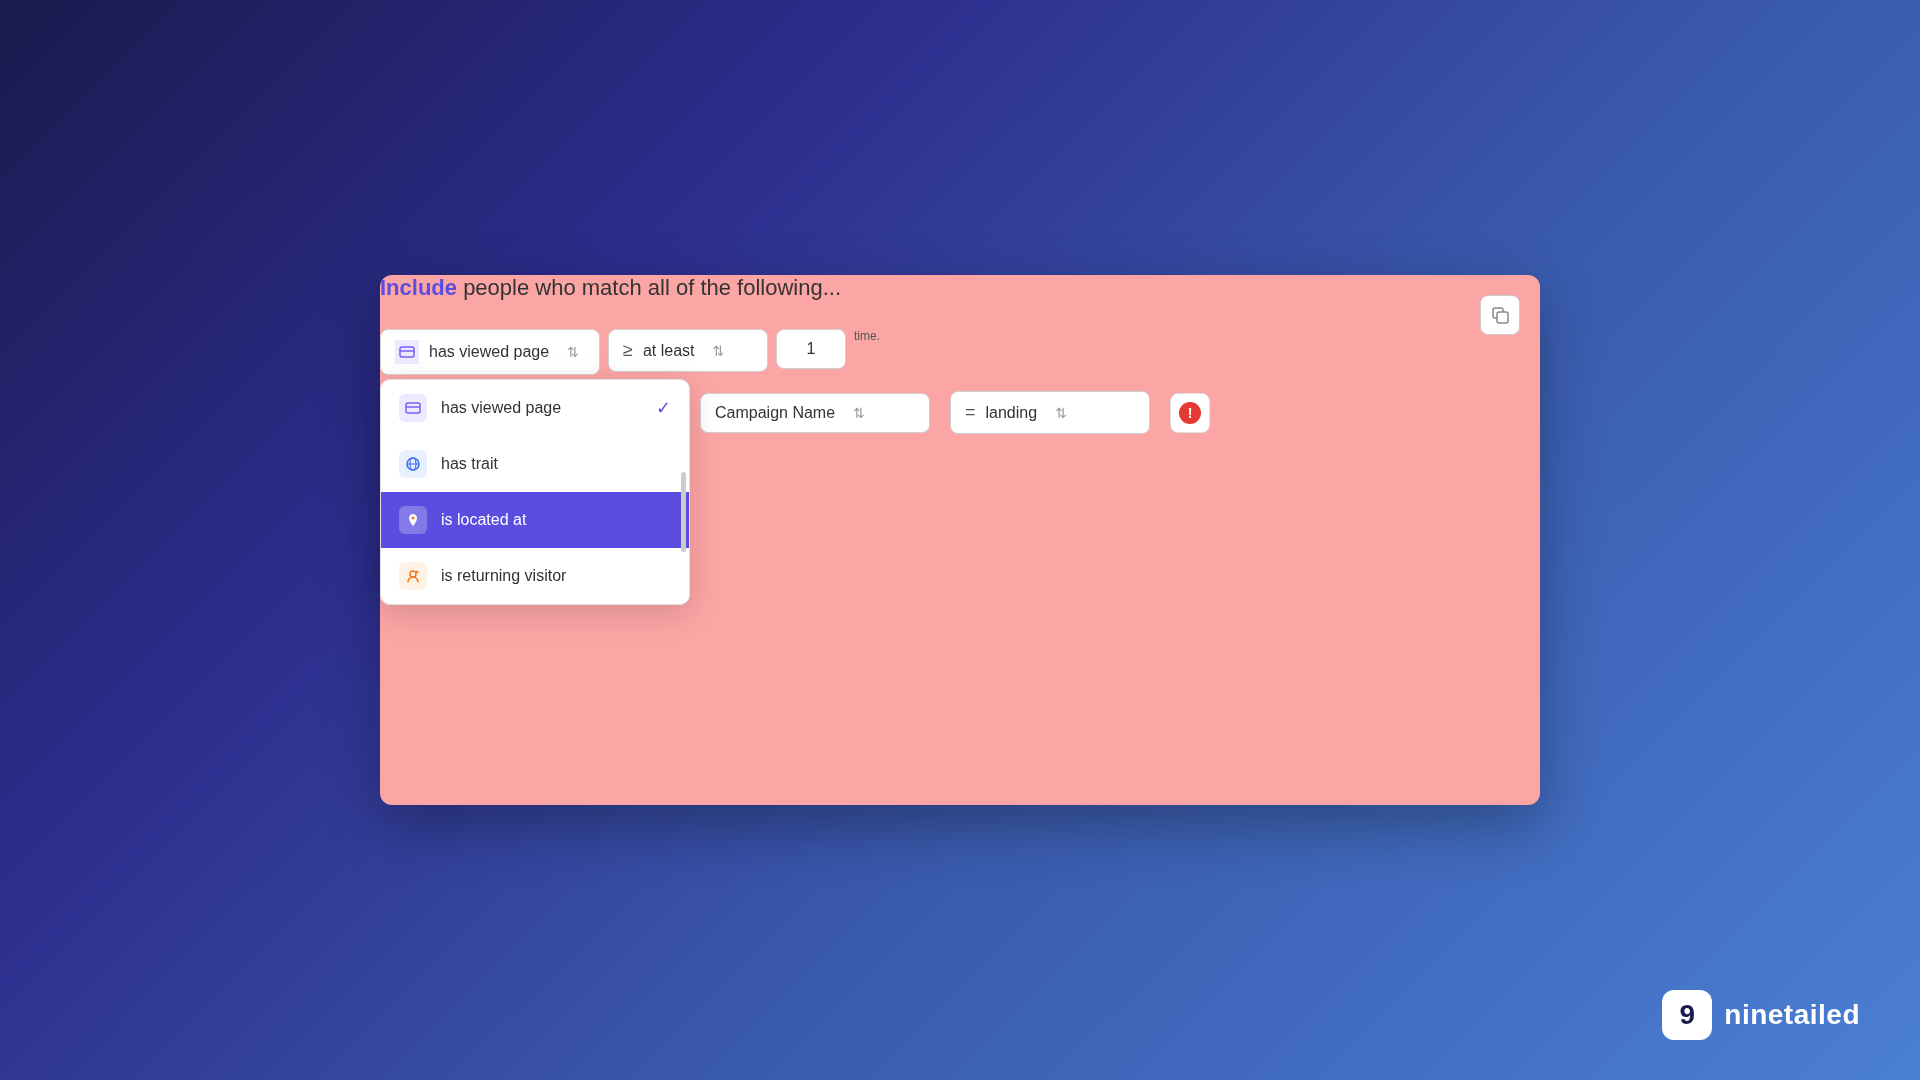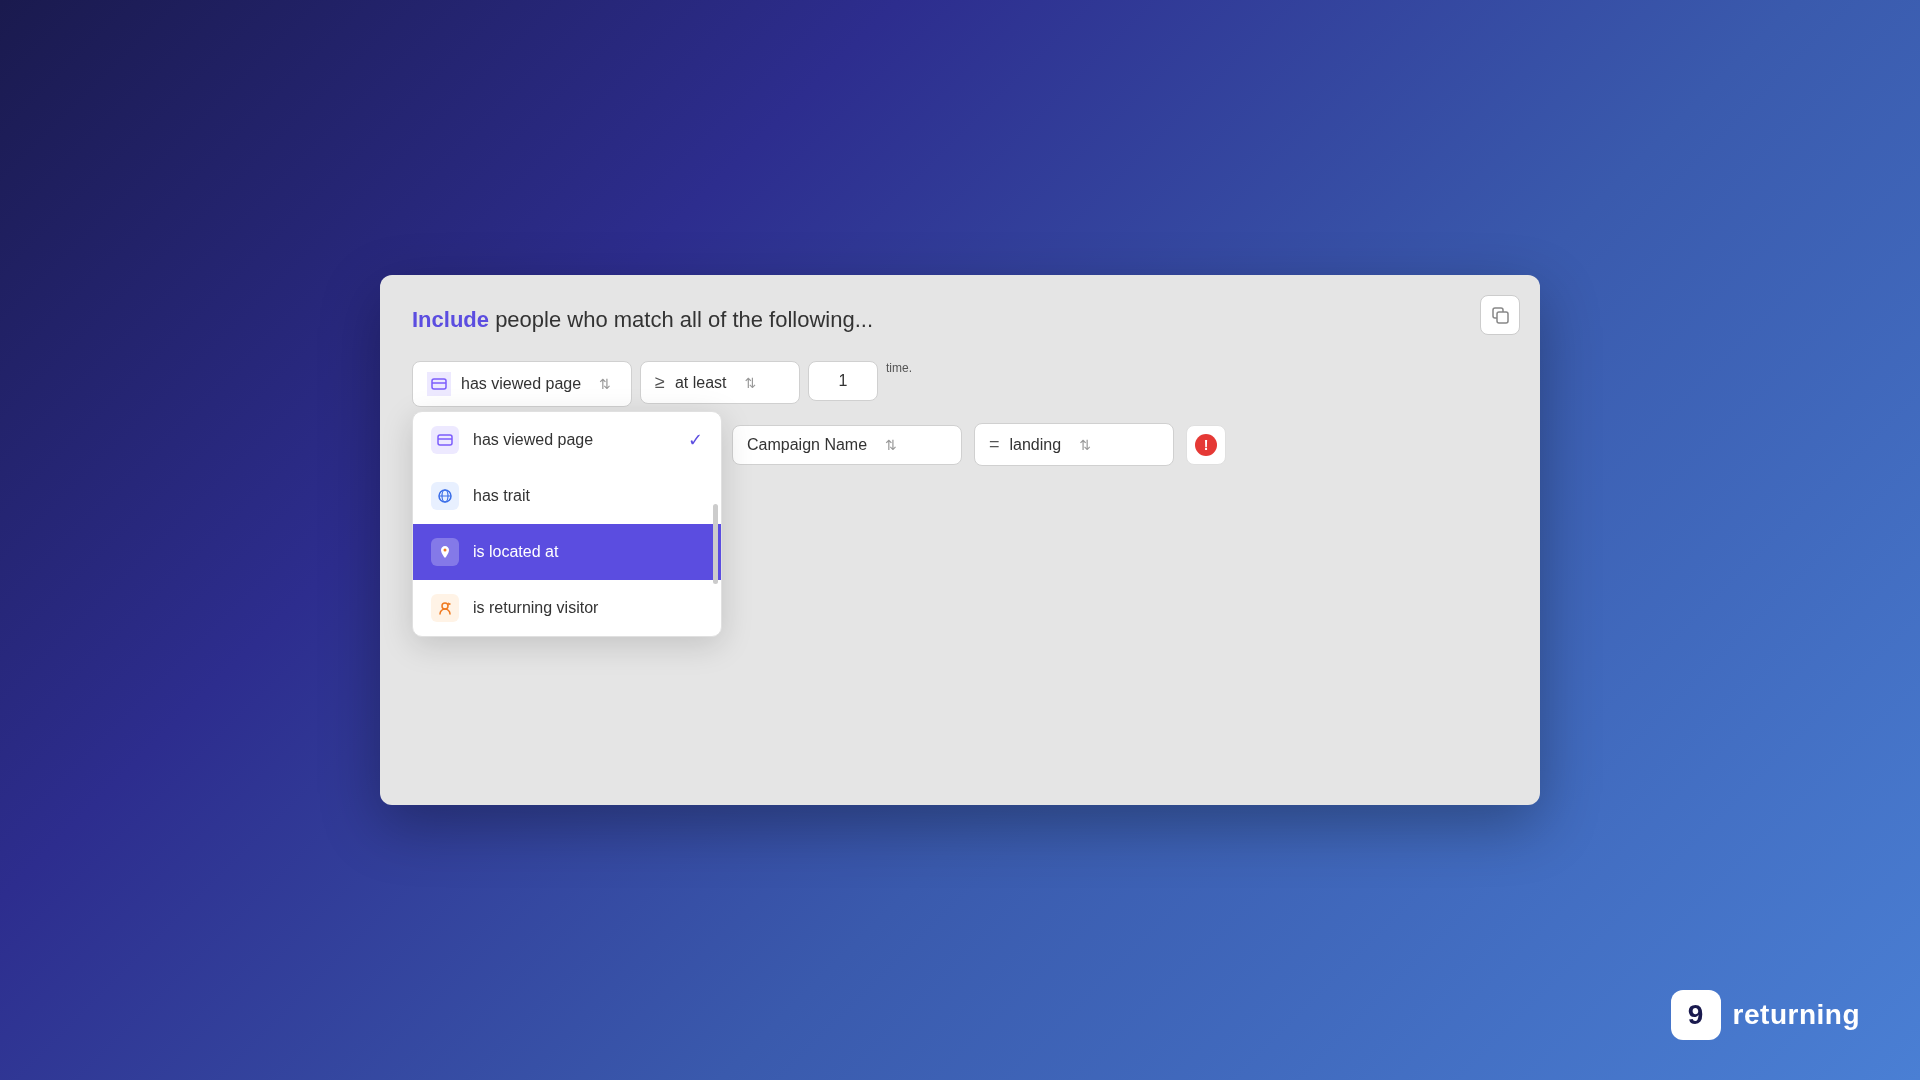--- a/index.html
+++ b/index.html
@@ -10,25 +10,24 @@
       overflow: hidden;
       font-family: -apple-system, BlinkMacSystemFont, 'Segoe UI', sans-serif;
       background: linear-gradient(135deg, #1a1a4e 0%, #2d2d8e 30%, #3a5aad 60%, #4a7fd4 100%);
       display: flex;
       align-items: center;
       justify-content: center;
       position: relative;
     }
 
     .main-panel {
-      background: #e5e5e5;
+      background: #fca5a5;
       border-radius: 12px;
       width: 1160px;
       min-height: 530px;
-      padding: 32px;
       position: relative;
       box-shadow: 0 20px 60px rgba(0,0,0,0.3);
     }
 
     .panel-header {
       font-size: 22px;
       color: #333;
       margin-bottom: 28px;
       font-weight: 400;
     }
@@ -168,21 +167,21 @@
     .icon-purple-card { background: #ede9ff; color: #7c5cfc; }
     .icon-green-grid { background: #e6f9ee; color: #2db56f; }
     .icon-blue-globe { background: #e8f0ff; color: #3b6ee8; }
     .icon-orange-return { background: #fff3e6; color: #f07a20; }
     .icon-purple-landing { background: #ede9ff; color: #7c5cfc; }
 
     
     .second-row {
       display: flex;
       align-items: center;
-      gap: 12px;
+      gap: 20px;
       margin-top: 0;
       margin-left: 320px; 
     }
 
     .campaign-select {
       min-width: 230px;
     }
 
     .equals-select {
       min-width: 200px;
@@ -382,14 +381,14 @@
       </div>
     </div>
   </div>
 
 </div>
 
 <div class="ninetailed-logo">
   <div class="logo-icon">
     <span>9</span>
   </div>
-  <span class="logo-text">returning</span>
+  <span class="logo-text">ninetailed</span>
 </div>
 
 </body></html>

